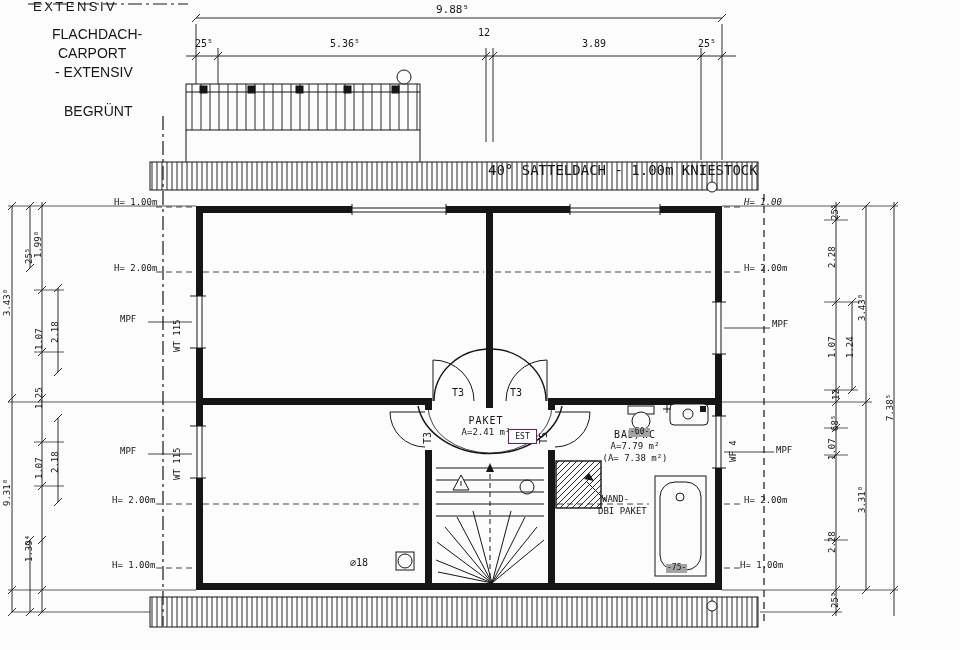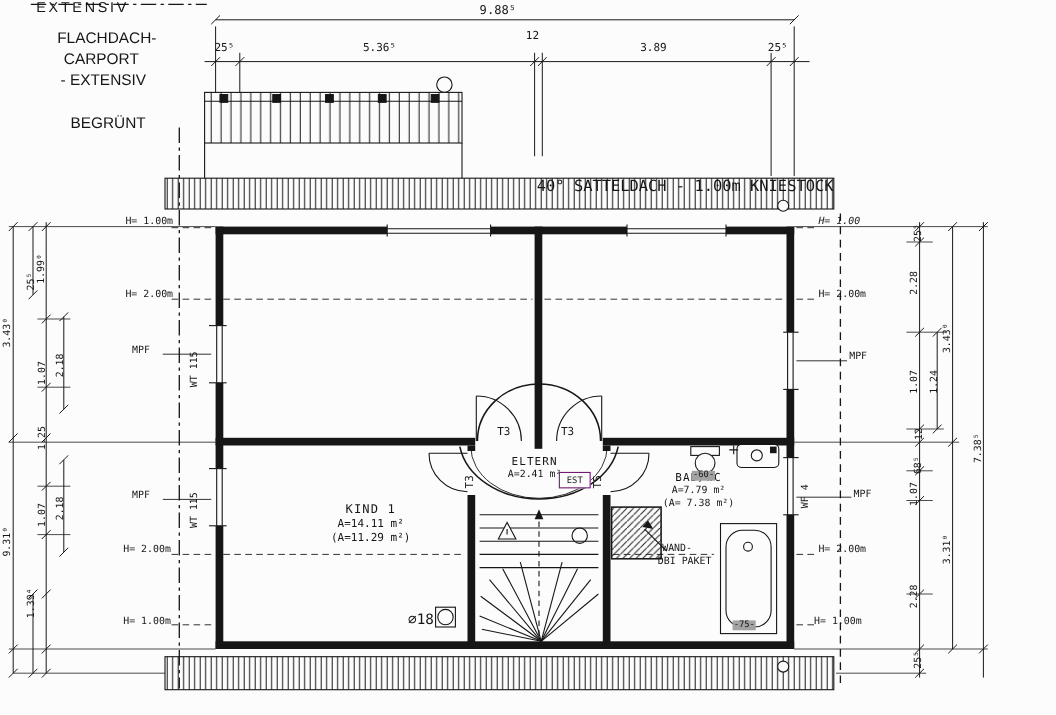--- a/index.html
+++ b/index.html
@@ -224,44 +224,39 @@
 
 <div class="lbl" style="left:488px;top:146px;font-size:14px;margin-top:17px;">40° SATTELDACH - 1.00m KNIESTOCK</div>
 
 <div class="lbl" style="left:436px;top:4px;font-size:11px;">9.88⁵</div>
 <div class="lbl" style="left:195px;top:38px;font-size:10px;">25⁵</div>
 <div class="lbl" style="left:330px;top:38px;font-size:10px;">5.36⁵</div>
 <div class="lbl" style="left:478px;top:27px;font-size:10px;">12</div>
 <div class="lbl" style="left:582px;top:38px;font-size:10px;">3.89</div>
 <div class="lbl" style="left:698px;top:38px;font-size:10px;">25⁵</div>
 
-<div class="room" style="left:277px;top:456px;width:120px;">
-  <span class="rn">KIND 1</span>
-  <span class="ra">A=14.11 m²</span>
-  <span class="ra">(A=11.29 m²)</span>
-</div>
 <div class="room" style="left:448px;top:414px;width:76px;">
-  <span class="rn" style="font-size:10px;">ELTERN</span>
+  <span class="rn" style="font-size:10px;">PAKET</span>
   <span class="ra" style="font-size:9px;">A=2.41 m²</span>
 </div>
 <div class="room" style="left:593px;top:428px;width:84px;">
   <span class="rn" style="font-size:10px;">BAD/WC</span>
   <span class="ra" style="font-size:9px;">A=7.79 m²</span>
   <span class="ra" style="font-size:9px;">(A= 7.38 m²)</span>
 </div>
 
 <div class="lbl" style="left:452px;top:387px;font-size:10px;">T3</div>
 <div class="lbl" style="left:510px;top:387px;font-size:10px;">T3</div>
 <div class="vdim" style="left:422px;top:444px;font-size:10px;">T3</div>
 <div class="vdim" style="left:538px;top:444px;font-size:10px;">T5</div>
 <div class="estbox">EST</div>
 
 <div class="lbl wbg" style="left:629px;top:428px;font-size:8px;">-60-</div>
 <div class="lbl wbg" style="left:666px;top:564px;font-size:8px;">-75-</div>
-<div class="lbl" style="left:371px;top:557px;font-size:13px;text-align:center;">∅18</div>
+<div class="lbl" style="left:350px;top:557px;font-size:10px;text-align:center;">∅18</div>
 <div class="lbl" style="left:602px;top:495px;font-size:9px;">WAND-</div>
 <div class="lbl" style="left:598px;top:507px;font-size:9px;">DBI PAKET</div>
 
 <div class="lbl" style="left:114px;top:198px;font-size:9px;">H= 1.00m</div>
 <div class="lbl" style="left:114px;top:264px;font-size:9px;">H= 2.00m</div>
 <div class="lbl" style="left:120px;top:315px;font-size:9px;">MPF</div>
 <div class="vdim" style="left:172px;top:352px;">WT 115</div>
 <div class="lbl" style="left:120px;top:447px;font-size:9px;">MPF</div>
 <div class="vdim" style="left:172px;top:480px;">WT 115</div>
 <div class="lbl" style="left:112px;top:496px;font-size:9px;">H= 2.00m</div>

